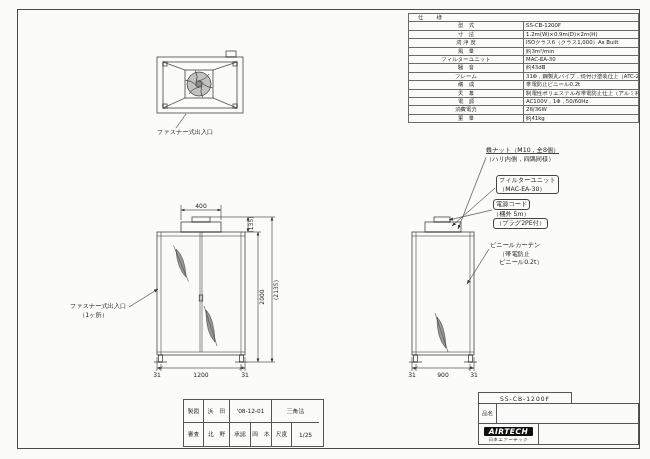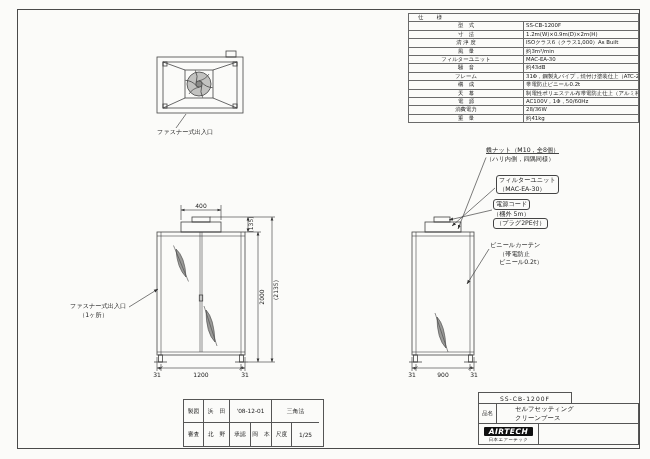--- a/index.html
+++ b/index.html
@@ -287,24 +287,20 @@
     <div class="nbb">岡　本</div>
     <div class="nbb">尺度</div>
     <div class="nbb nbr">1/25</div>
   </div>
 
   <div class="tb-model">SS-CB-1200F</div>
 
   <div class="tb-right">
     <div class="tb-name-row">
       <div class="tb-name-label">品名</div>
-      <div class="tb-name-val">
-        <span>セルフセッティング</span><br>
-        <span>クリーンブース</span>
-      </div>
     </div>
     <div class="tb-bottom-row">
       <div class="tb-logo-cell">
         <span class="logo-box">AIRTECH</span>
         <span class="logo-sub">日本エアーテック</span>
       </div>
     </div>
   </div>
 </div>
 

